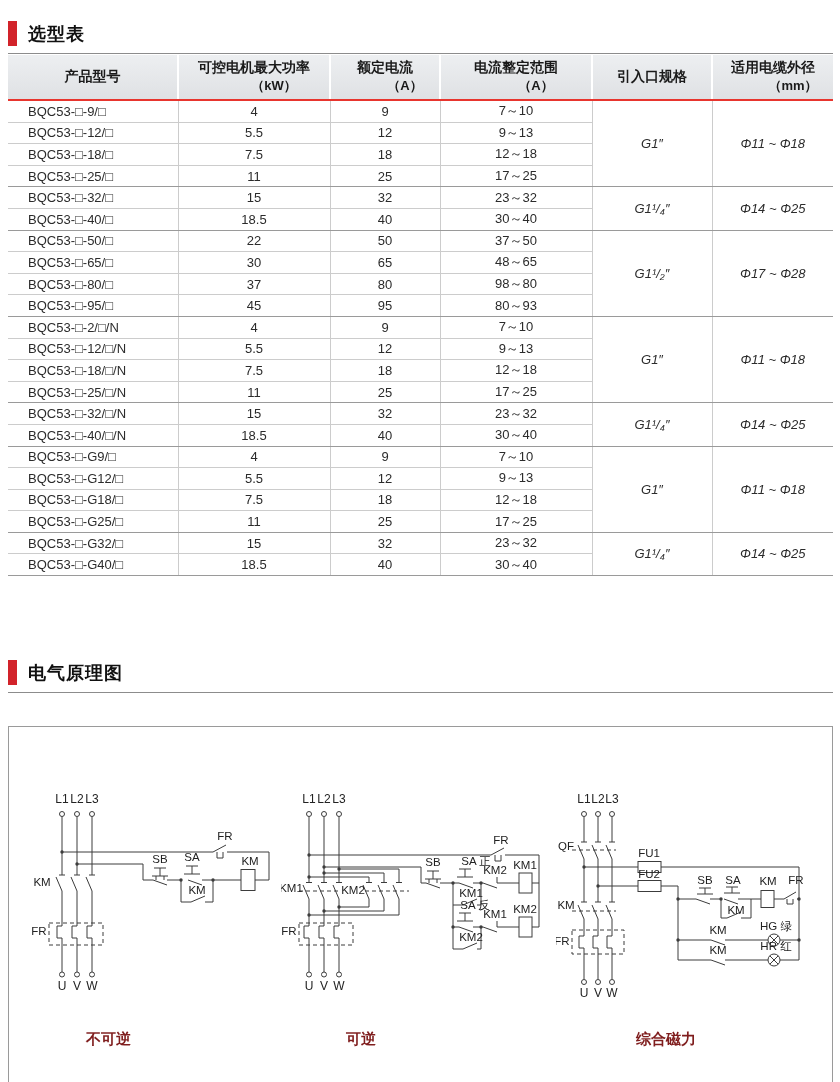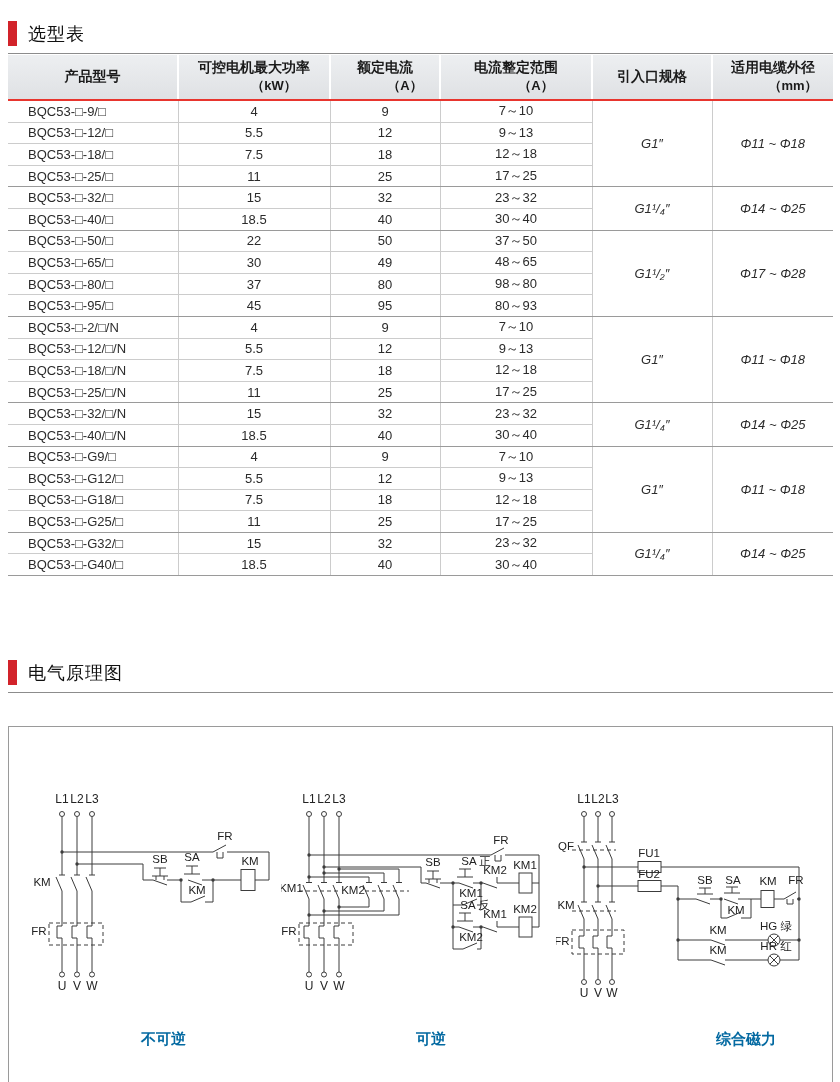--- a/index.html
+++ b/index.html
@@ -2,21 +2,21 @@
 <html><head>
 <meta charset="utf-8">
 <style>
   html,body{margin:0;padding:0;background:#fff;}
   .sheet{position:relative;width:840px;height:1082px;background:#ffffff;
          font-family:"Liberation Sans","DejaVu Sans",sans-serif;color:#2b2b2b;overflow:hidden;}
   
   .sec-head{position:absolute;left:8px;width:825px;display:flex;align-items:center;
             border-bottom:1px solid #8c8c8c;padding-bottom:7px;}
   .sec-bar{width:9px;height:25px;background:#d2232a;margin-right:11px;}
-  .sec-title{font-size:18px;font-weight:normal;color:#111;letter-spacing:1px;}
+  .sec-title{font-size:18px;font-weight:bold;color:#111;letter-spacing:1px;}
   
   .seltable{position:absolute;left:8px;top:55px;width:825px;border-collapse:collapse;table-layout:fixed;}
   .seltable th{background:linear-gradient(#edeff1,#dfe1e4);height:44px;font-size:14px;font-weight:bold;
                color:#1a1a1a;border-bottom:2px solid #e8352e;border-left:2px solid #fff;padding:0;vertical-align:middle;}
   .seltable th:first-child{border-left:none;}
   .seltable th .h2{font-weight:bold;font-size:13px;padding-left:40px;}
   .seltable td{height:20.6px;font-size:13px;text-align:center;padding:0;
                border-bottom:1px solid #ccc;border-left:1px solid #ccc;color:#2b2b2b;}
   .seltable td.model{text-align:left;padding-left:20px;border-left:none;}
   .seltable tr.group-end td{border-bottom:1px solid #9a9a9a;}
@@ -26,21 +26,21 @@
            border:1px solid #9a9a9a;border-bottom:3px solid #3a3a3a;margin-top:36px;}
   .schem{position:absolute;}
   .schem text{font-size:11.5px;fill:#222;font-family:"Liberation Sans","DejaVu Sans",sans-serif;}
   .schem text.ph{font-size:12px;}
   .schem path,.schem line{stroke:#3c3c3c;stroke-width:1;fill:none;}
   .schem .dash{stroke-dasharray:4 3;}
   .schem circle.term{fill:#fff;stroke:#3c3c3c;stroke-width:1;}
   .schem circle.dot{fill:#3c3c3c;stroke:none;}
   .schem rect.comp{fill:#fff;stroke:#3c3c3c;stroke-width:1;}
   .schem rect.dashbox{fill:none;stroke:#3c3c3c;stroke-width:1;stroke-dasharray:4 3;}
-  .caption{position:absolute;top:303px;font-size:15px;font-weight:bold;color:#0369a1;text-align:right;}
+  .caption{position:absolute;top:303px;font-size:15px;font-weight:bold;color:#7f1d1d;text-align:left;}
 </style>
 </head>
 <body>
 
 <div class="sheet">
 
   <div class="sec-head" style="top:21px;">
     <div class="sec-bar"></div>
     <div class="sec-title">选型表</div>
   </div>
@@ -127,21 +127,21 @@
           <td class="model">BQC53-□-50/□</td>
           <td>22</td>
           <td>50</td>
           <td>37～50</td>
           <td rowspan="4" class="merged">G1¹/₂″</td>
           <td rowspan="4" class="merged">Φ17 ~ Φ28</td>
         </tr>
         <tr>
           <td class="model">BQC53-□-65/□</td>
           <td>30</td>
-          <td>49</td>
+          <td>65</td>
           <td>48～65</td>
         </tr>
         <tr>
           <td class="model">BQC53-□-80/□</td>
           <td>37</td>
           <td>80</td>
           <td>98～80</td>
         </tr>
         <tr class="group-end">
           <td class="model">BQC53-□-95/□</td>

